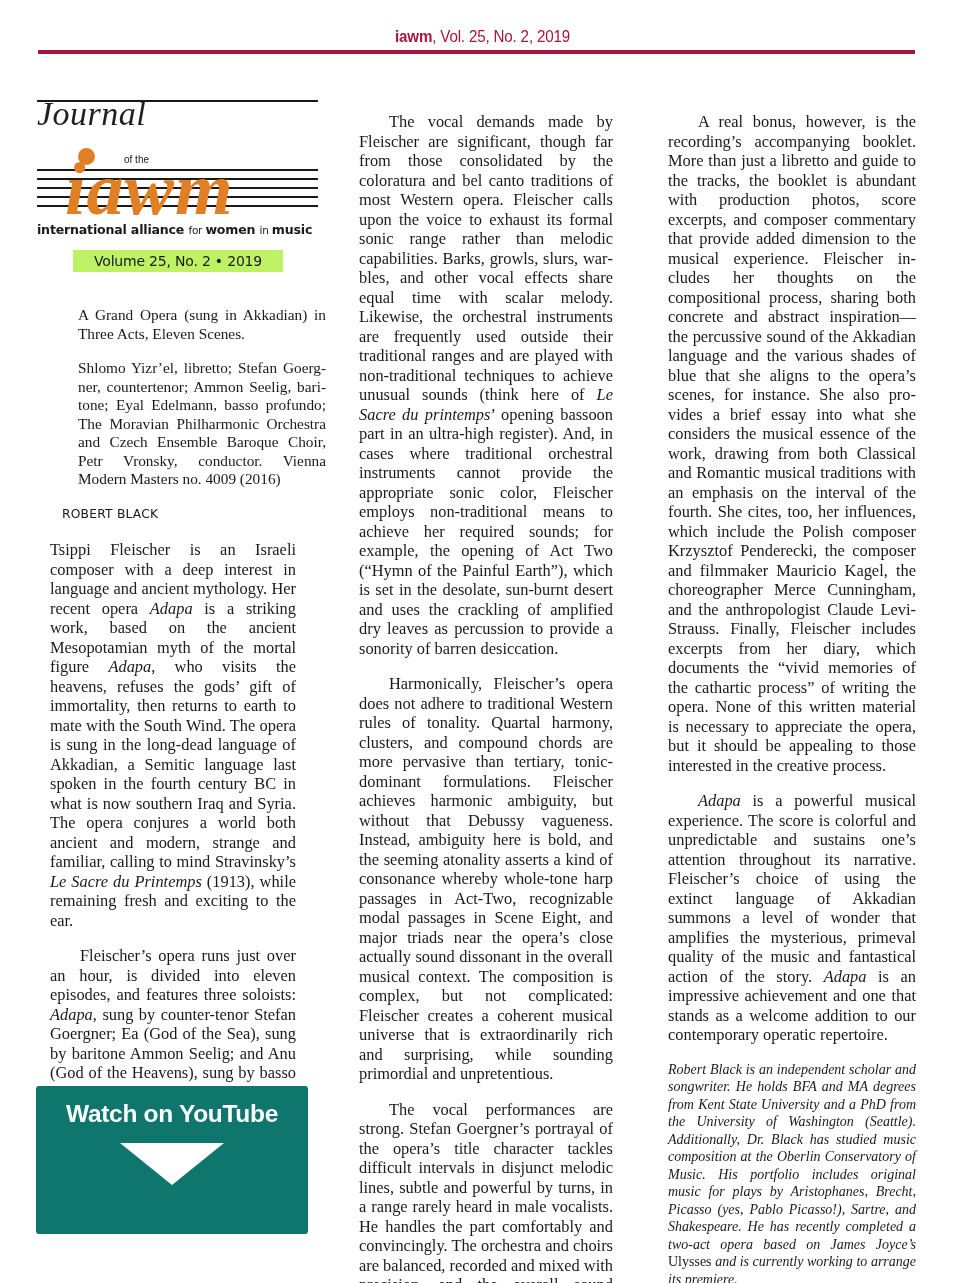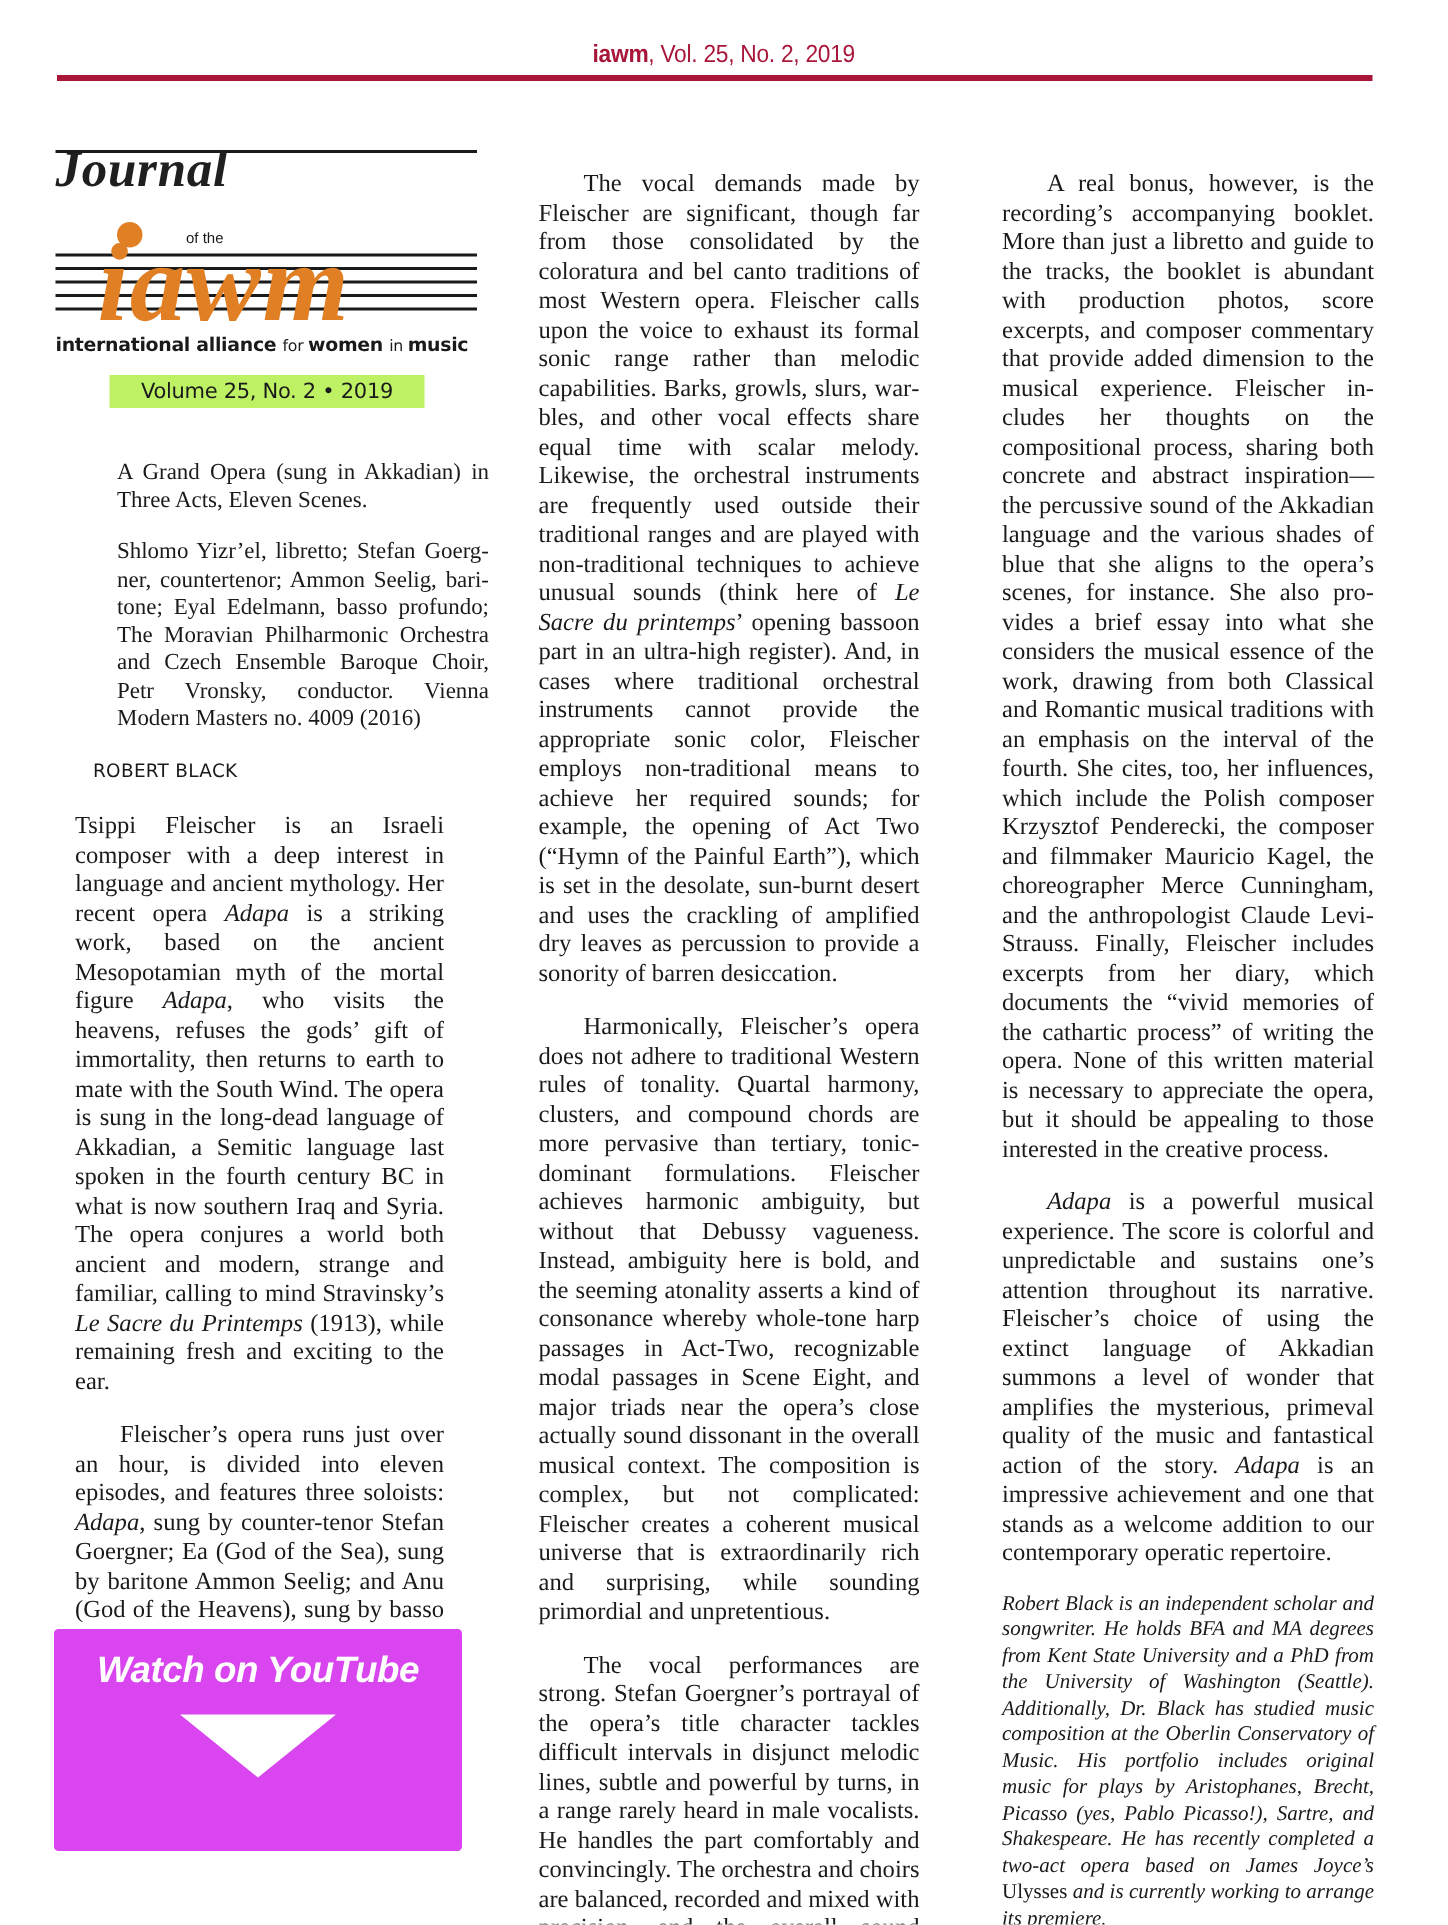--- a/index.html
+++ b/index.html
@@ -69,21 +69,21 @@
       width: 281px;
       height: 2px;
       background: #1a1a1a;
     }
     .logo-journal {
       position: absolute;
       top: 8px;
       left: 2px;
       font-family: "Liberation Serif", serif;
       font-style: italic;
-      font-weight: bold;
+      font-weight: normal;
       font-size: 34px;
       color: #1f1f1f;
       letter-spacing: 0.5px;
     }
     .logo-dot {
       position: absolute;
       top: 52px;
       left: 43px;
       width: 17px;
       height: 17px;
@@ -174,28 +174,27 @@
       letter-spacing: 0.2px;
       color: #1a1a1a;
     }
 
     .yt-button {
       position: absolute;
       left: 36px;
       top: 1086px;
       width: 272px;
       height: 148px;
-      background: #d946ef;
+      background: #0f766e;
       border-radius: 3px;
       cursor: pointer;
       text-align: center;
       color: #ffffff;
       font-family: "Liberation Sans", sans-serif;
       font-weight: bold;
-      font-style: italic;
     }
     .yt-label {
       display: block;
       padding-top: 14px;
       font-size: 24.5px;
       line-height: 28px;
       letter-spacing: -0.3px;
     }
     .yt-hebrew {
       display: block;

